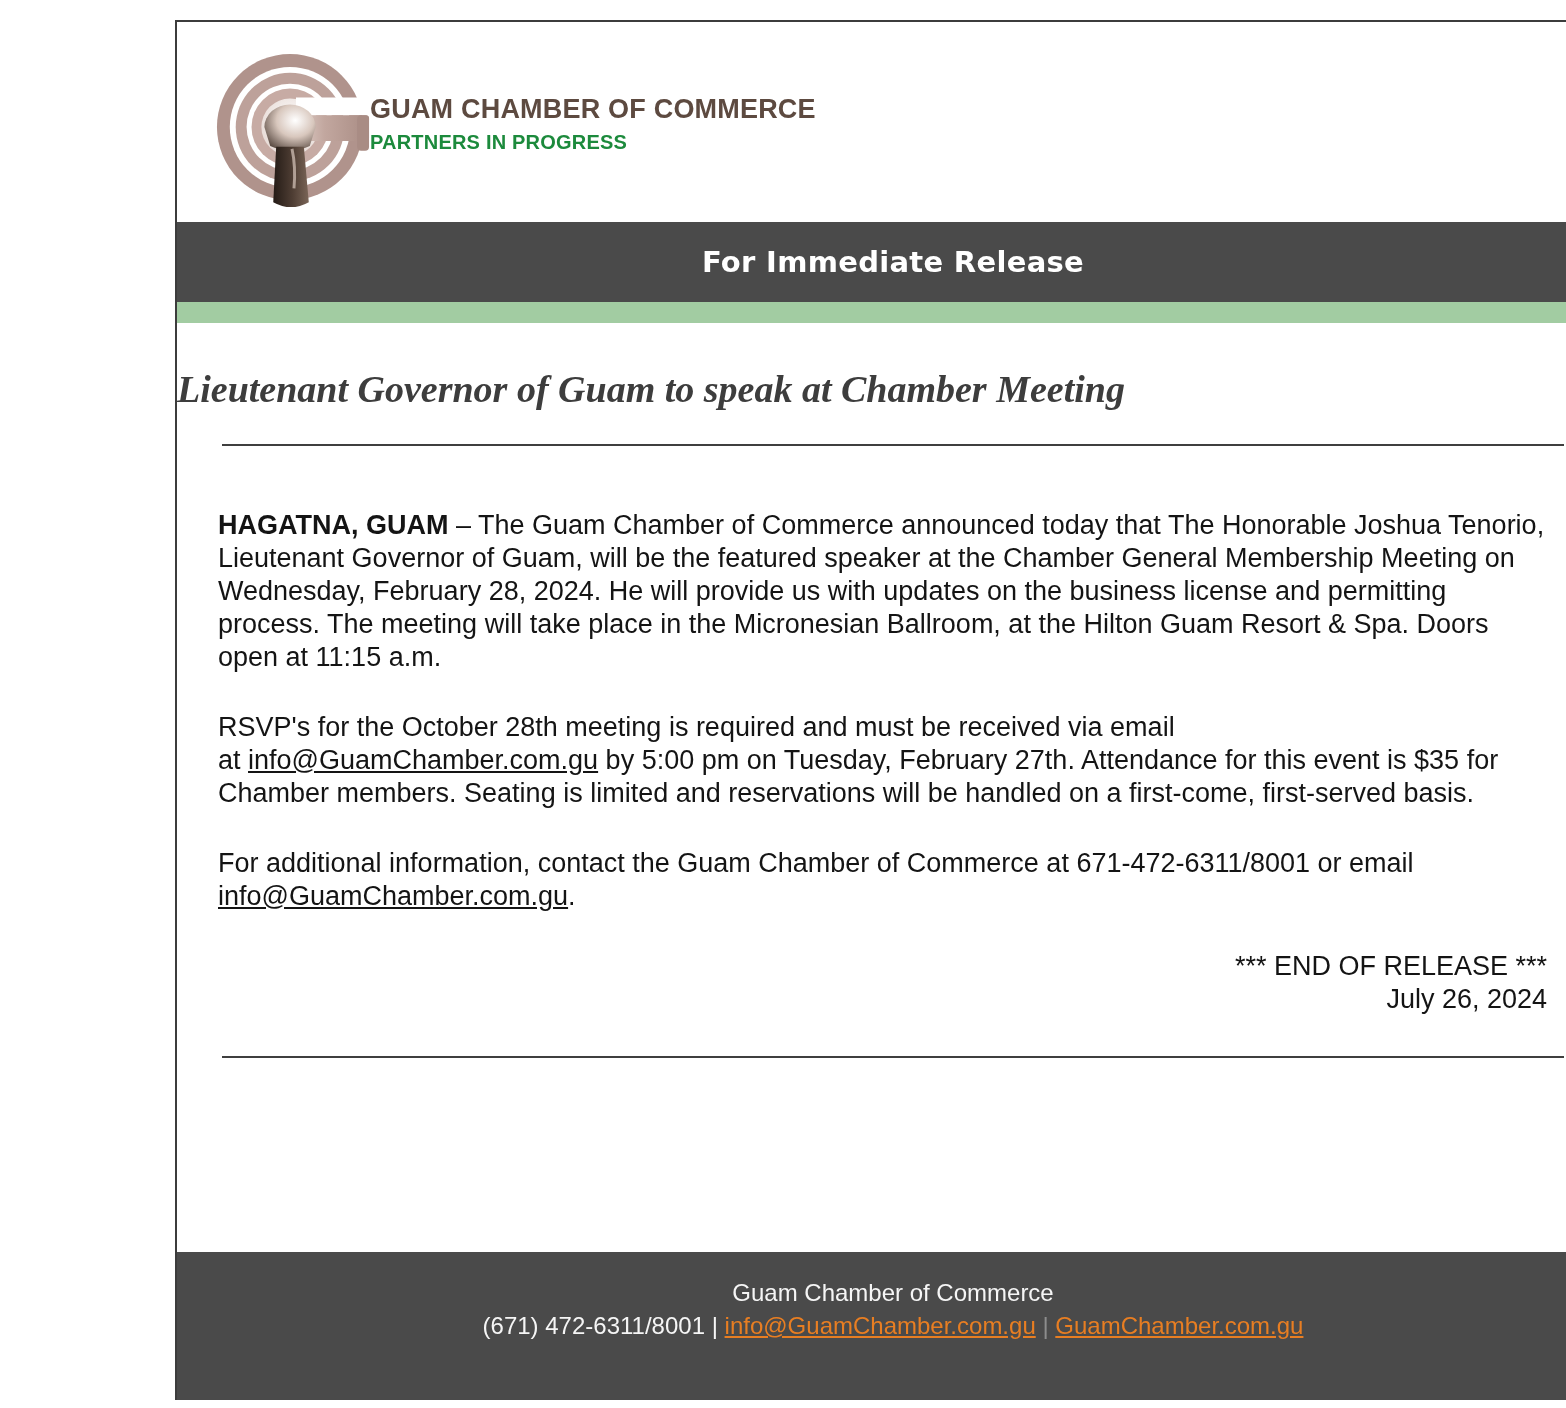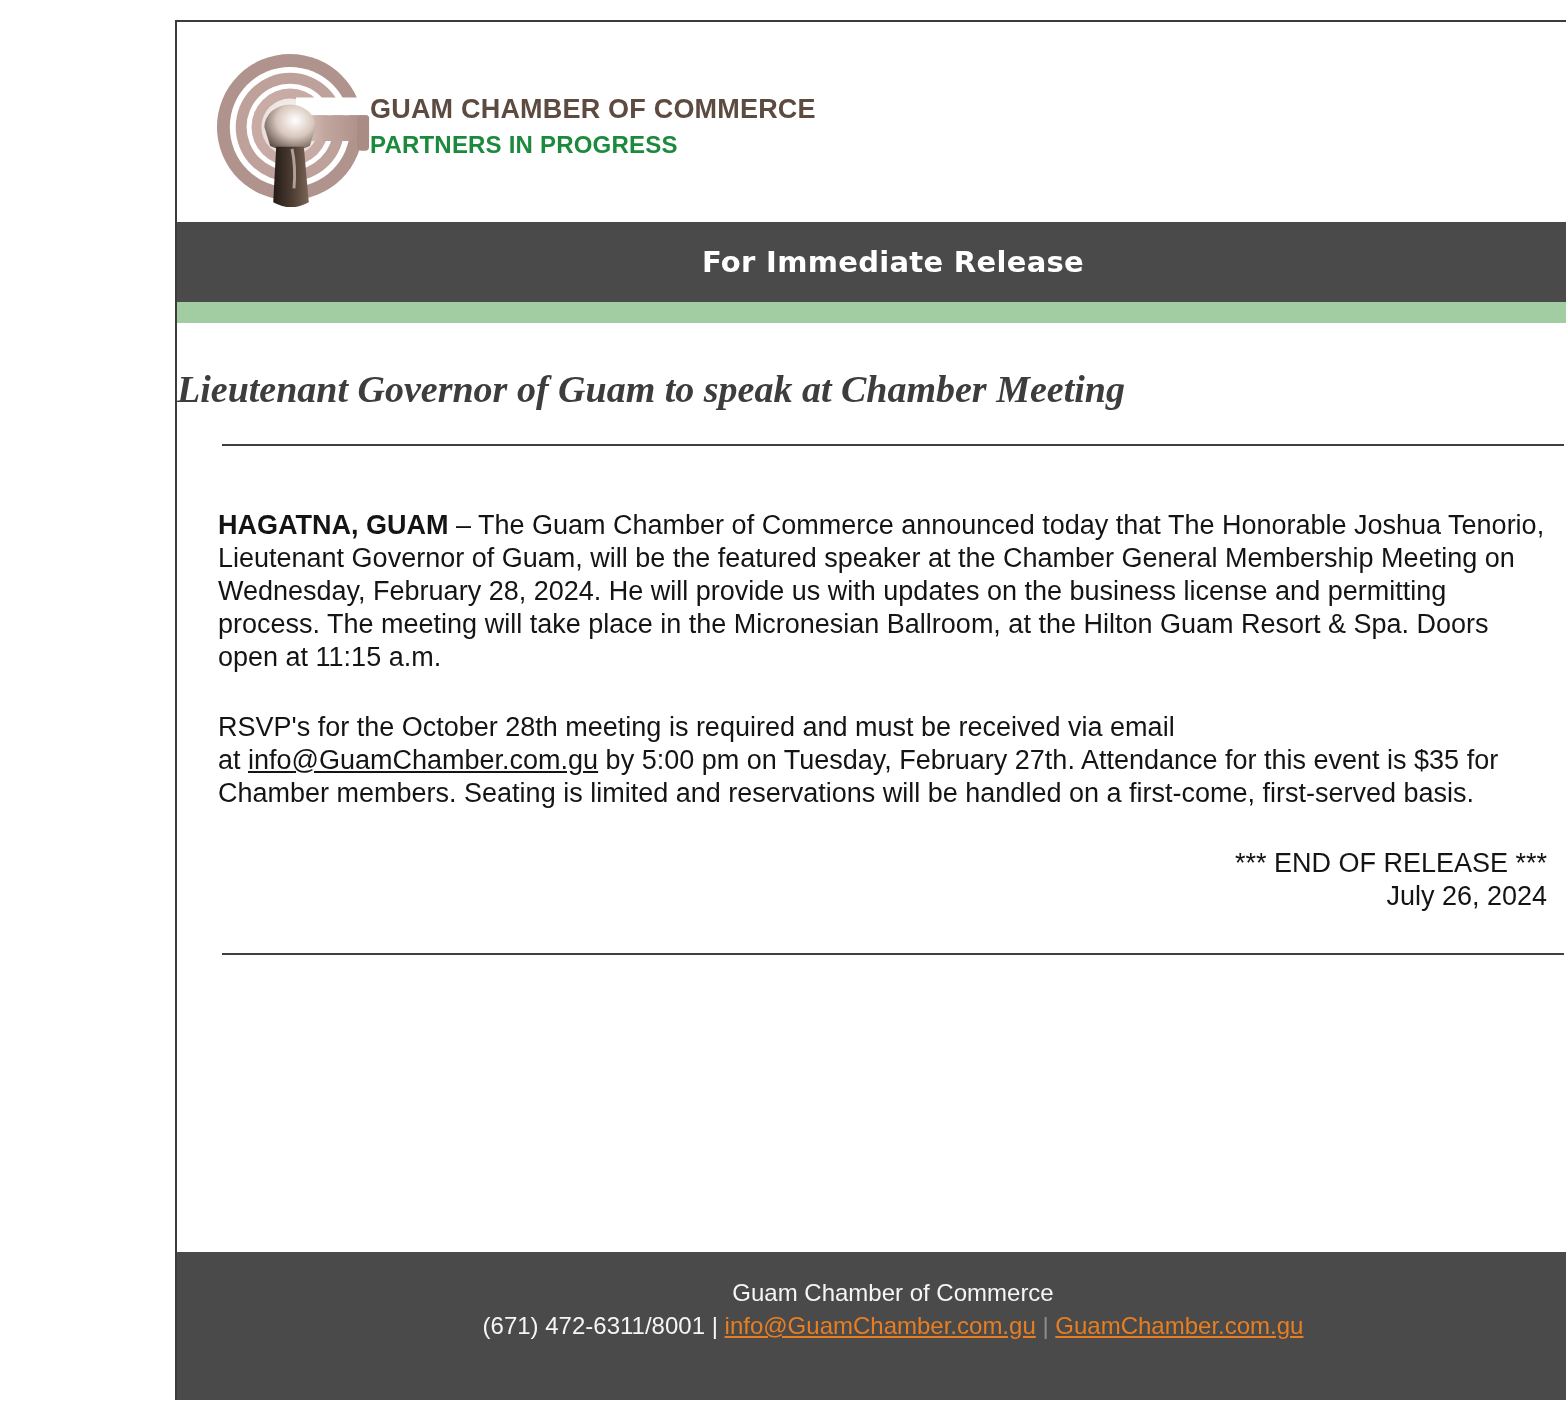--- a/index.html
+++ b/index.html
@@ -9,21 +9,21 @@
   .page-frame{
     position:absolute; left:175px; top:20px; width:1436px; height:1380px;
     border:2px solid #3c3c3c; border-bottom:none; background:#ffffff; overflow:hidden;
   }
 
   
   .header{ position:relative; height:200px; background:#ffffff; }
   .logo-mark{ position:absolute; left:36px; top:30px; width:158px; height:168px; }
   .brand-text{ position:absolute; left:193px; top:72px; }
   .brand-name{ font-size:27px; font-weight:bold; color:#5d4a40; letter-spacing:0.2px; }
-  .brand-tagline{ font-size:24px; font-weight:bold; color:#1c8a3c; margin-top:6px; letter-spacing:0.2px; }
+  .brand-tagline{ font-size:20px; font-weight:bold; color:#1c8a3c; margin-top:6px; letter-spacing:0.2px; }
 
   
   .banner{ height:80px; background:#4a4a4a; display:flex; align-items:center; justify-content:center; }
   .banner-title{ color:#ffffff; font-weight:bold; font-size:29px;
                  font-family:"DejaVu Sans", sans-serif; letter-spacing:0.3px; }
   .green-strip{ height:21px; background:#a2cca2; }
 
   
   .main{ height:929px; background:#ffffff; overflow:hidden; }
   .headline{ margin-top:44px; text-align:left;
@@ -101,20 +101,21 @@
   <div class="main">
     <h1 class="headline">Lieutenant Governor of Guam to speak at Chamber Meeting</h1>
     <hr class="rule">
 
     <div class="content">
       <p><span class="lead">HAGATNA, GUAM</span><span> – The Guam Chamber of Commerce announced today that The Honorable Joshua Tenorio, Lieutenant Governor of Guam, will be the featured speaker at the Chamber General Membership Meeting on Wednesday, February 28, 2024. He will provide us with updates on the business license and permitting process. The meeting will take place in the Micronesian Ballroom, at the Hilton Guam Resort &amp; Spa. Doors open at 11:15 a.m.</span></p>
 
       <p><span>RSVP's for the October 28th meeting is required and must be received via email</span><br><span>at </span><a href="#">info@GuamChamber.com.gu</a><span> by 5:00 pm on Tuesday, February 27th. Attendance for this event is $35 for Chamber members. Seating is limited and reservations will be handled on a first-come, first-served basis.</span></p>
 
 
+      <p><span>For additional information, contact the Guam Chamber of Commerce at 671-472-6311/8001 or email </span><a href="#">info@GuamChamber.com.gu</a><span>.</span></p>
 
       <div class="end-block">
         <div>*** END OF RELEASE ***</div>
         <div>July 26, 2024</div>
       </div>
     </div>
 
     <hr class="rule pre-footer">
   </div>
 

